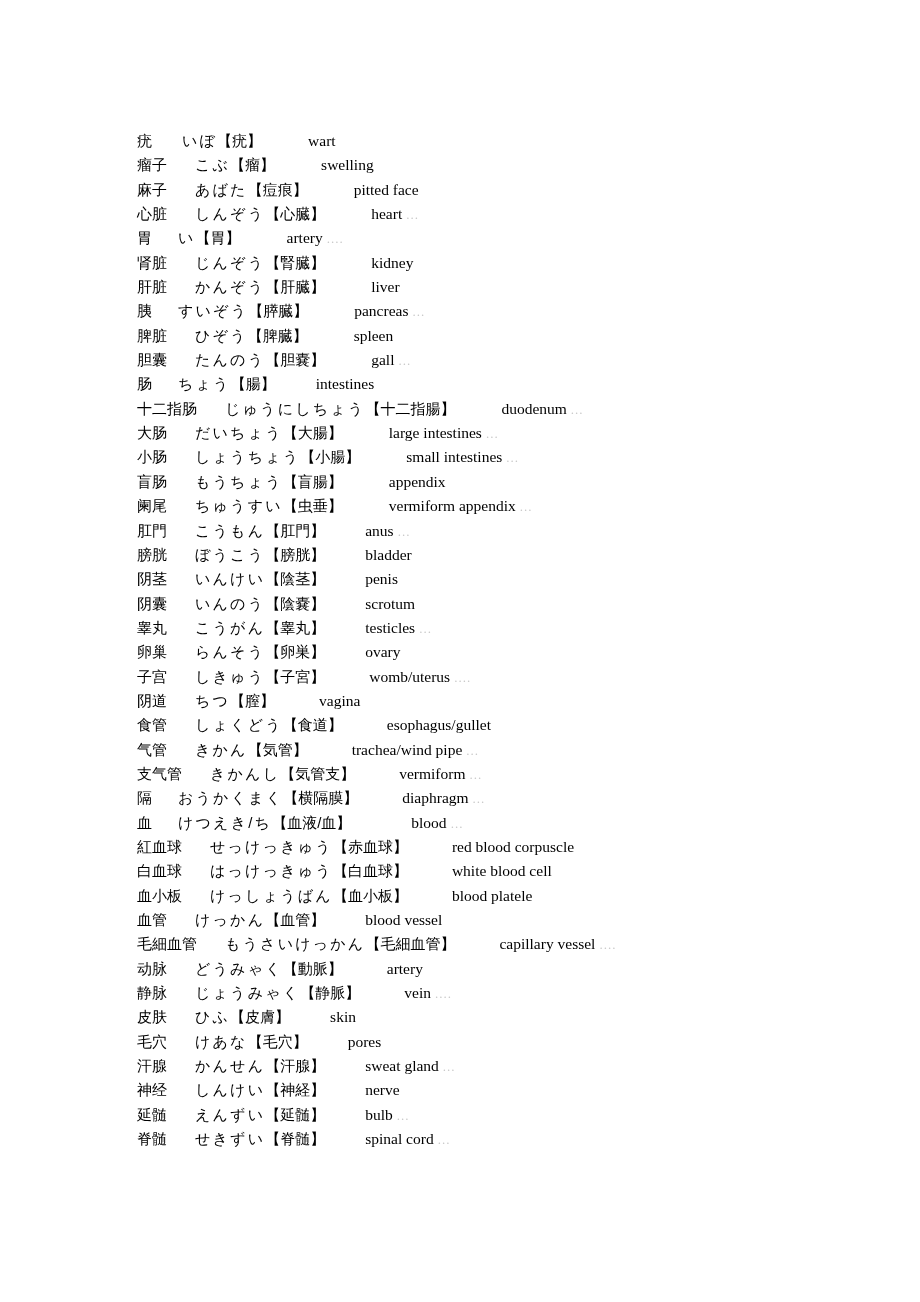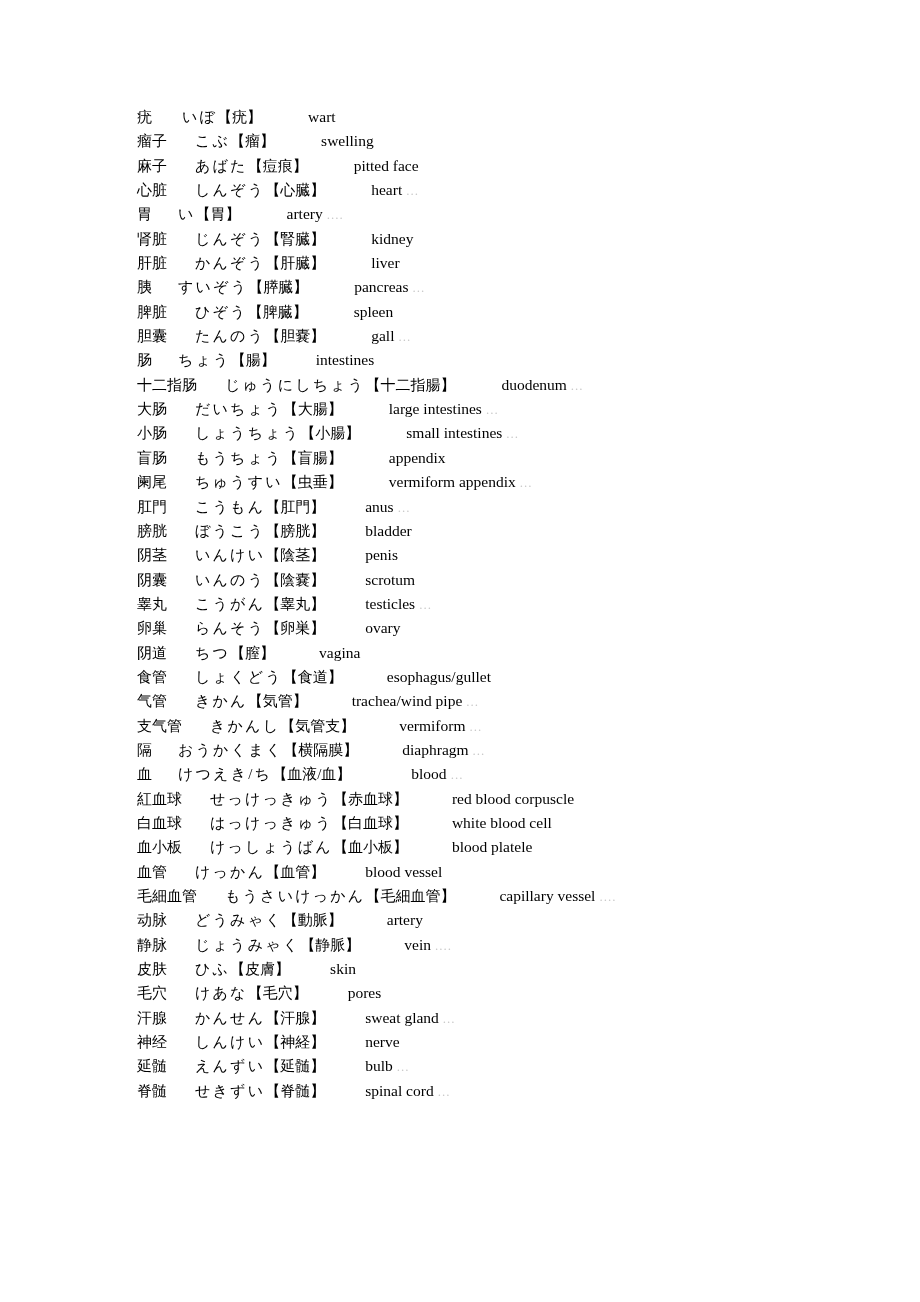--- a/index.html
+++ b/index.html
@@ -44,34 +44,35 @@
   .col-head {
     display: inline-block;
     font-family: "DejaVu Sans", "Liberation Sans", sans-serif;
     font-size: 15px;
     vertical-align: baseline;
   }
 
   
   .col-reading {
     display: inline-block;
-    font-family: Liberation Serif, serif;
+    font-family: Liberation Sans, sans-serif;
     font-size: 15px;
     letter-spacing: 0.6px;
     vertical-align: baseline;
   }
   .col-reading .kana { letter-spacing: 2.2px; }
   .col-reading .bracket { letter-spacing: 0px; }
 
   
   .col-gloss {
     display: inline-block;
     font-family: "Liberation Serif", "DejaVu Serif", serif;
     font-size: 15.5px;
     vertical-align: baseline;
+    margin-top: 24px;
   }
 
   
   .trail {
     display: inline-block;
     margin-left: 4px;
     color: #c9c9c9;
     font-size: 13px;
     letter-spacing: 1px;
     vertical-align: baseline;
@@ -97,20 +98,21 @@
       <div class="vocab-row"><span class="col-head">大肠</span><span style="display: inline-block; width: 28px;"></span><span class="col-reading"><span class="kana">だいちょう</span><span class="bracket">【大腸】</span></span><span style="display: inline-block; width: 46px;"></span><span class="col-gloss">large intestines</span><span class="trail">...</span></div>
       <div class="vocab-row"><span class="col-head">小肠</span><span style="display: inline-block; width: 28px;"></span><span class="col-reading"><span class="kana">しょうちょう</span><span class="bracket">【小腸】</span></span><span style="display: inline-block; width: 46px;"></span><span class="col-gloss">small intestines</span><span class="trail">...</span></div>
       <div class="vocab-row"><span class="col-head">盲肠</span><span style="display: inline-block; width: 28px;"></span><span class="col-reading"><span class="kana">もうちょう</span><span class="bracket">【盲腸】</span></span><span style="display: inline-block; width: 46px;"></span><span class="col-gloss">appendix</span></div>
       <div class="vocab-row"><span class="col-head">阑尾</span><span style="display: inline-block; width: 28px;"></span><span class="col-reading"><span class="kana">ちゅうすい</span><span class="bracket">【虫垂】</span></span><span style="display: inline-block; width: 46px;"></span><span class="col-gloss">vermiform appendix</span><span class="trail">...</span></div>
       <div class="vocab-row"><span class="col-head">肛門</span><span style="display: inline-block; width: 28px;"></span><span class="col-reading"><span class="kana">こうもん</span><span class="bracket">【肛門】</span></span><span style="display: inline-block; width: 40px;"></span><span class="col-gloss">anus</span><span class="trail">...</span></div>
       <div class="vocab-row"><span class="col-head">膀胱</span><span style="display: inline-block; width: 28px;"></span><span class="col-reading"><span class="kana">ぼうこう</span><span class="bracket">【膀胱】</span></span><span style="display: inline-block; width: 40px;"></span><span class="col-gloss">bladder</span></div>
       <div class="vocab-row"><span class="col-head">阴茎</span><span style="display: inline-block; width: 28px;"></span><span class="col-reading"><span class="kana">いんけい</span><span class="bracket">【陰茎】</span></span><span style="display: inline-block; width: 40px;"></span><span class="col-gloss">penis</span></div>
       <div class="vocab-row"><span class="col-head">阴囊</span><span style="display: inline-block; width: 28px;"></span><span class="col-reading"><span class="kana">いんのう</span><span class="bracket">【陰嚢】</span></span><span style="display: inline-block; width: 40px;"></span><span class="col-gloss">scrotum</span></div>
       <div class="vocab-row"><span class="col-head">睾丸</span><span style="display: inline-block; width: 28px;"></span><span class="col-reading"><span class="kana">こうがん</span><span class="bracket">【睾丸】</span></span><span style="display: inline-block; width: 40px;"></span><span class="col-gloss">testicles</span><span class="trail">...</span></div>
       <div class="vocab-row"><span class="col-head">卵巢</span><span style="display: inline-block; width: 28px;"></span><span class="col-reading"><span class="kana">らんそう</span><span class="bracket">【卵巣】</span></span><span style="display: inline-block; width: 40px;"></span><span class="col-gloss">ovary</span></div>
+      <div class="vocab-row"><span class="col-head">子宫</span><span style="display: inline-block; width: 28px;"></span><span class="col-reading"><span class="kana">しきゅう</span><span class="bracket">【子宮】</span></span><span style="display: inline-block; width: 44px;"></span><span class="col-gloss">womb/uterus</span><span class="trail">....</span></div>
       <div class="vocab-row"><span class="col-head">阴道</span><span style="display: inline-block; width: 28px;"></span><span class="col-reading"><span class="kana">ちつ</span><span class="bracket">【膣】</span></span><span style="display: inline-block; width: 44px;"></span><span class="col-gloss">vagina</span></div>
       <div class="vocab-row"><span class="col-head">食管</span><span style="display: inline-block; width: 28px;"></span><span class="col-reading"><span class="kana">しょくどう</span><span class="bracket">【食道】</span></span><span style="display: inline-block; width: 44px;"></span><span class="col-gloss">esophagus/gullet</span></div>
       <div class="vocab-row"><span class="col-head">气管</span><span style="display: inline-block; width: 28px;"></span><span class="col-reading"><span class="kana">きかん</span><span class="bracket">【気管】</span></span><span style="display: inline-block; width: 44px;"></span><span class="col-gloss">trachea/wind pipe</span><span class="trail">...</span></div>
       <div class="vocab-row"><span class="col-head">支气管</span><span style="display: inline-block; width: 28px;"></span><span class="col-reading"><span class="kana">きかんし</span><span class="bracket">【気管支】</span></span><span style="display: inline-block; width: 44px;"></span><span class="col-gloss">vermiform</span><span class="trail">...</span></div>
       <div class="vocab-row"><span class="col-head">隔</span><span style="display: inline-block; width: 26px;"></span><span class="col-reading"><span class="kana">おうかくまく</span><span class="bracket">【横隔膜】</span></span><span style="display: inline-block; width: 44px;"></span><span class="col-gloss">diaphragm</span><span class="trail">...</span></div>
       <div class="vocab-row"><span class="col-head">血</span><span style="display: inline-block; width: 26px;"></span><span class="col-reading"><span class="kana">けつえき/ち</span><span class="bracket">【血液/血】</span></span><span style="display: inline-block; width: 60px;"></span><span class="col-gloss">blood</span><span class="trail">...</span></div>
       <div class="vocab-row"><span class="col-head">紅血球</span><span style="display: inline-block; width: 28px;"></span><span class="col-reading"><span class="kana">せっけっきゅう</span><span class="bracket">【赤血球】</span></span><span style="display: inline-block; width: 44px;"></span><span class="col-gloss">red blood corpuscle</span></div>
       <div class="vocab-row"><span class="col-head">白血球</span><span style="display: inline-block; width: 28px;"></span><span class="col-reading"><span class="kana">はっけっきゅう</span><span class="bracket">【白血球】</span></span><span style="display: inline-block; width: 44px;"></span><span class="col-gloss">white blood cell</span></div>
       <div class="vocab-row"><span class="col-head">血小板</span><span style="display: inline-block; width: 28px;"></span><span class="col-reading"><span class="kana">けっしょうばん</span><span class="bracket">【血小板】</span></span><span style="display: inline-block; width: 44px;"></span><span class="col-gloss">blood platele</span></div>
       <div class="vocab-row"><span class="col-head">血管</span><span style="display: inline-block; width: 28px;"></span><span class="col-reading"><span class="kana">けっかん</span><span class="bracket">【血管】</span></span><span style="display: inline-block; width: 40px;"></span><span class="col-gloss">blood vessel</span></div>

